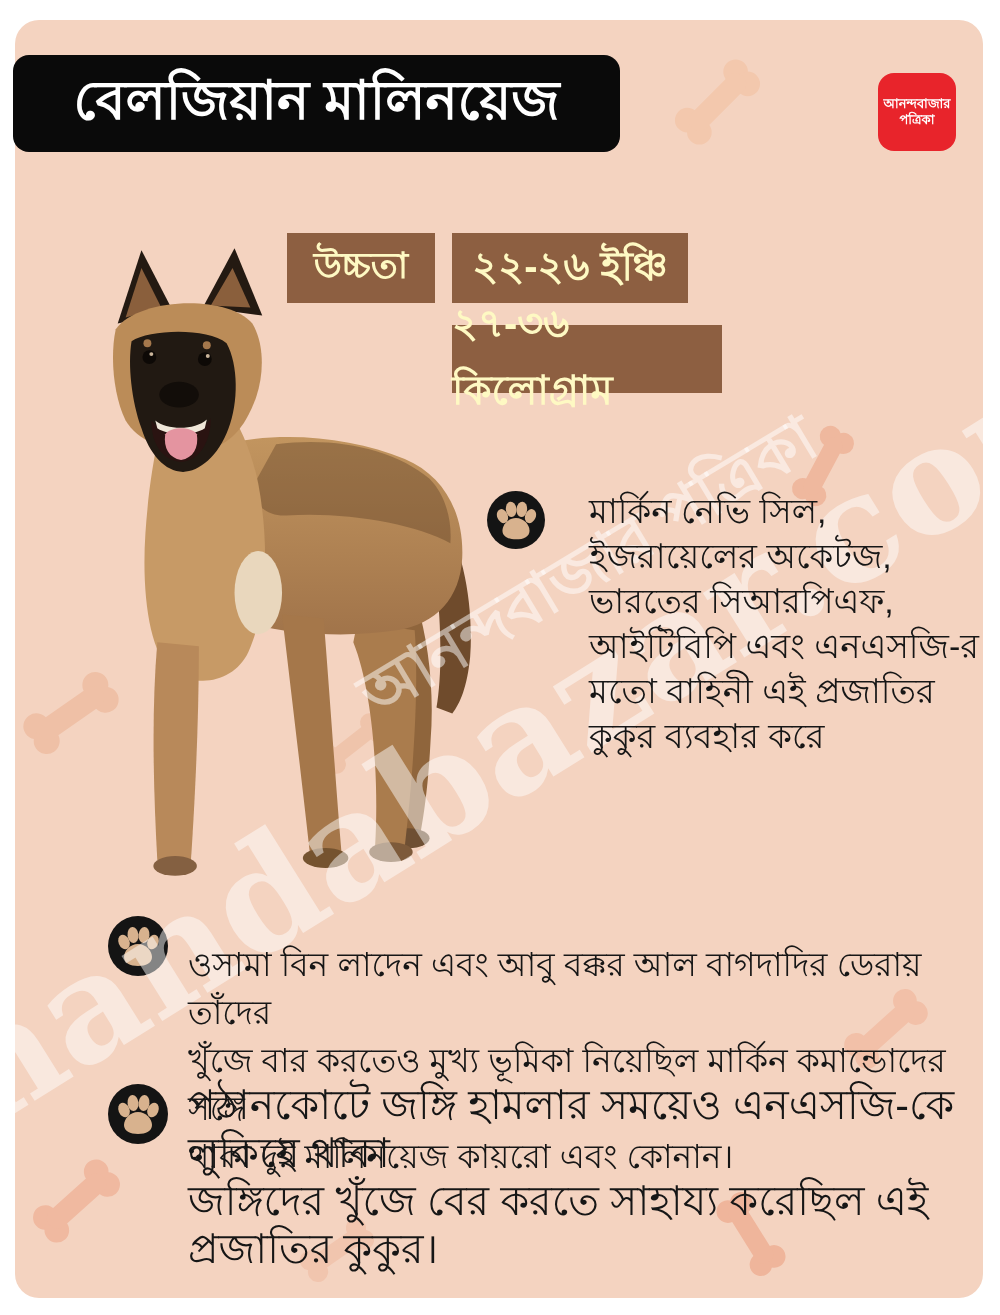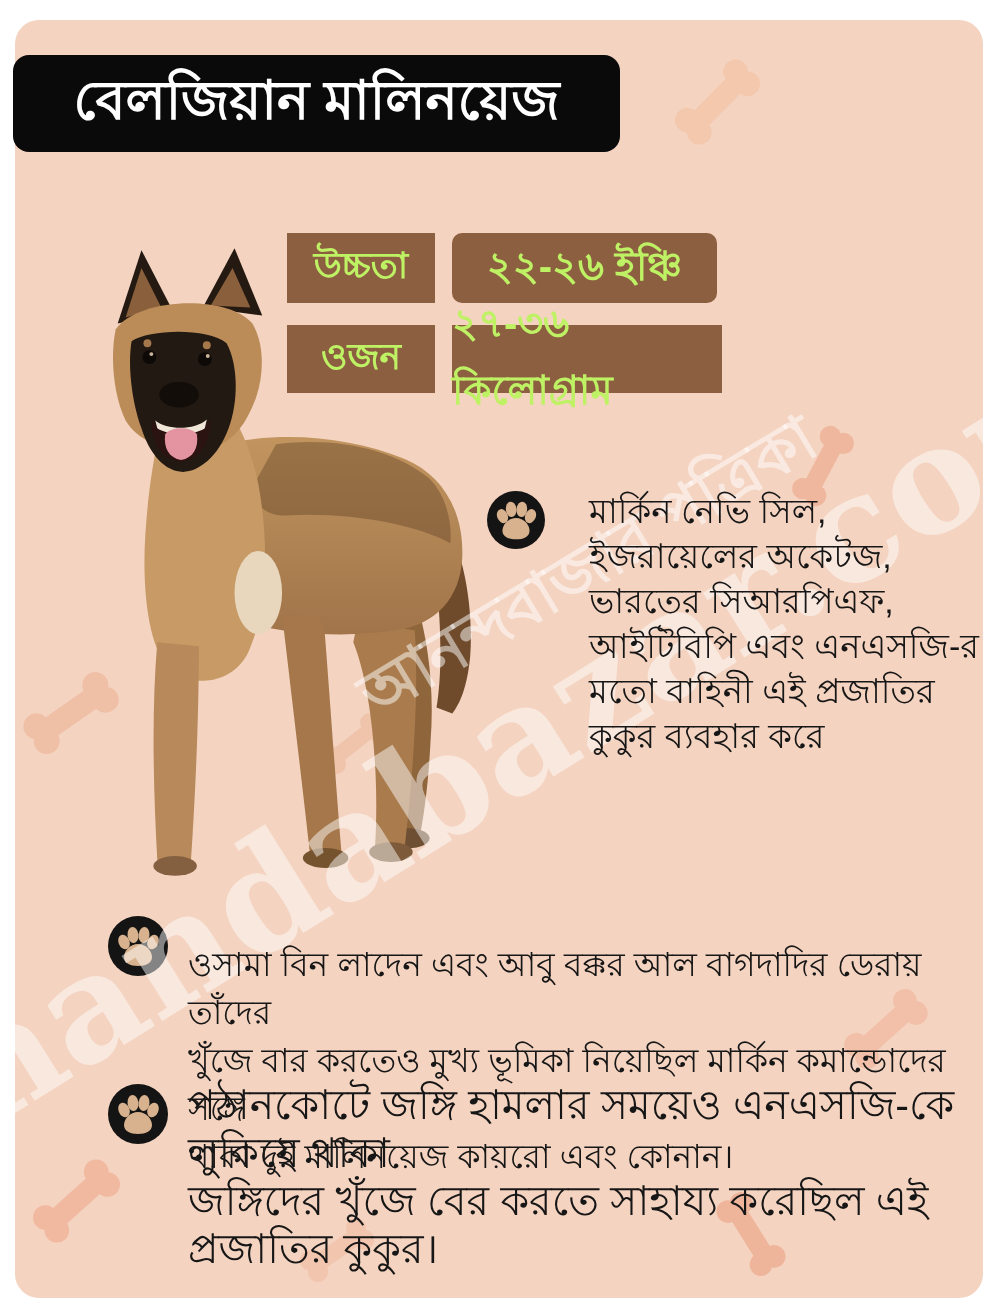--- a/index.html
+++ b/index.html
@@ -25,24 +25,24 @@
   
   .title{position:absolute;left:13px;top:55px;width:607px;height:97px;background:#0a0a0a;
          border-radius:16px;display:flex;align-items:center;justify-content:center;z-index:3;
          color:#ffffff;font-size:54px;font-weight:bold;}
   .logo{position:absolute;left:878px;top:73px;width:78px;height:78px;background:#e8242b;
         border-radius:16px;display:flex;flex-direction:column;align-items:center;justify-content:center;
         z-index:3;color:#ffffff;font-weight:bold;text-align:center;line-height:1.2;}
   .logo .l1{font-size:13px;}
   .logo .l2{font-size:13px;}
   
-  .statbox{position:absolute;background:#8d5f41;color:#bef264;font-weight:bold;z-index:3;
+  .statbox{position:absolute;background:#8d5f41;color:#fef9c3;font-weight:bold;z-index:3;
            display:flex;align-items:center;justify-content:center;}
   .st-l1{left:287px;top:233px;width:148px;height:70px;font-size:36px;}
-  .st-v1{left:452px;top:233px;width:265px;height:70px;font-size:40px;border-radius:10px;}
+  .st-v1{left:452px;top:233px;width:236px;height:70px;font-size:40px;}
   .st-l2{left:287px;top:325px;width:148px;height:68px;font-size:36px;}
   .st-v2{left:452px;top:325px;width:270px;height:68px;font-size:40px;}
   
   .paw{position:absolute;z-index:4;}
   .paw svg{display:block;width:100%;height:100%;}
   .paw1{left:487px;top:491px;width:58px;height:58px;}
   .paw2{left:108px;top:916px;width:60px;height:60px;}
   .paw3{left:108px;top:1084px;width:60px;height:60px;}
   
   .wm{position:absolute;z-index:5;pointer-events:none;white-space:nowrap;font-weight:bold;}
@@ -191,29 +191,30 @@
       <path d="M64,176 C76,192 112,192 124,174 C124,196 114,216 94,218 C74,216 64,198 64,176 Z" fill="#2a1311"></path>
       <path d="M68,176 C80,186 108,186 120,175 L118,184 C106,192 82,192 70,184 Z" fill="#efe6d8"></path>
       <path d="M78,190 C84,182 104,182 110,190 C112,204 106,214 94,216 C82,214 76,204 78,190 Z" fill="#e494a0"></path>
     </svg>
   </div>
 
   <div class="title">
     <span>বেলজিয়ান মালিনয়েজ</span>
   </div>
 
+  <div class="logo">
+    <span class="l1">আনন্দবাজার</span>
+    <span class="l2">পত্রিকা</span>
+  </div>
 
   <div class="statbox st-l1">
       <span>উচ্চতা</span>
     </div>
   <div class="statbox st-v1">
       <span>২২-২৬ ইঞ্চি</span>
-    </div>
-  <div class="statbox st-l2">
-      <span>ওজন</span>
     </div>
   <div class="statbox st-v2">
       <span>২৭-৩৬ কিলোগ্রাম</span>
     </div>
 
   <div class="paw paw1">
     <svg viewBox="0 0 60 60">
         <circle cx="30" cy="30" r="30" fill="#141414"></circle>
         <g fill="#d8b28e">
           <ellipse cx="16" cy="26" rx="5.5" ry="7.5" transform="rotate(-22 16 26)"></ellipse>

